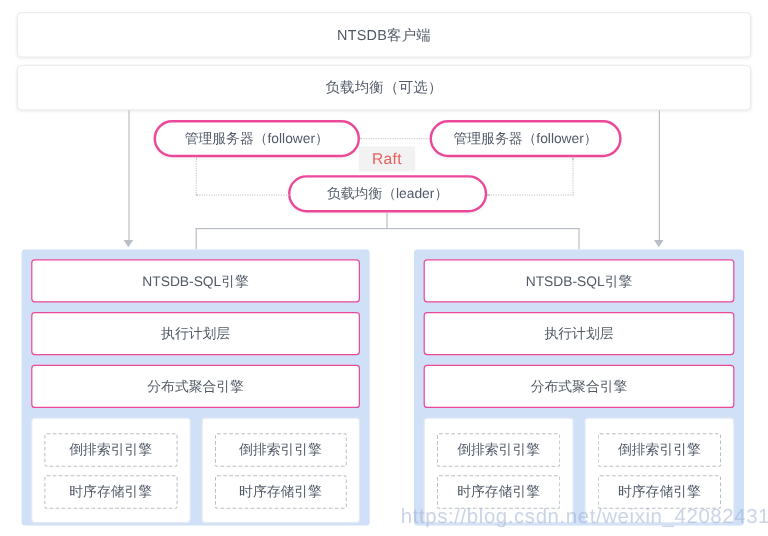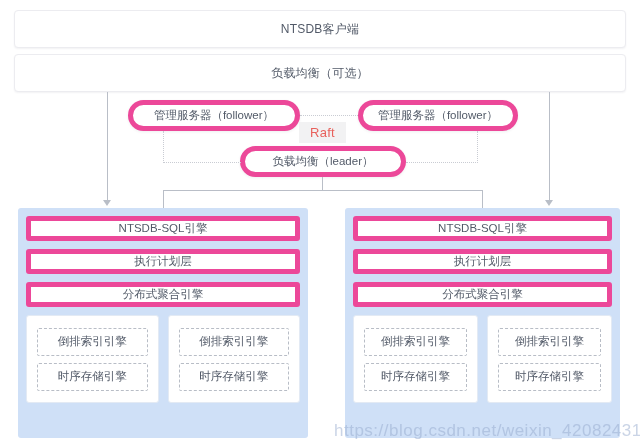--- a/index.html
+++ b/index.html
@@ -39,21 +39,21 @@
     letter-spacing: 0.2px;
     box-sizing: border-box;
   }
   #client-bar  { left: 14px; top: 10px; width: 612px; height: 38px; }
   #lb-bar      { left: 14px; top: 54px; width: 612px; height: 38px; }
 
   
   .pill {
     position: absolute;
     background: #ffffff;
-    border: 5px solid #ec4899;
+    border: 2px solid #ec4899;
     border-radius: 22px;
     box-shadow: 0 1px 3px rgba(30,40,60,0.07);
     display: flex;
     align-items: center;
     justify-content: center;
     font-size: 11.5px;
     color: #525a68;
     box-sizing: border-box;
   }
   #mgr-follower-left  { left: 128px; top: 100px; width: 172px; height: 31px; }
@@ -133,23 +133,23 @@
     background: #cfe0f7;
     border-radius: 3px;
     box-sizing: border-box;
     padding: 8px;
   }
   #cluster-left  { left: 18px;  width: 290px; }
   #cluster-right { left: 345px; width: 275px; }
 
   .layer-card {
     background: #ffffff;
-    border: 5px solid #ec4899;
+    border: 1px solid #ec4899;
     border-radius: 3px;
-    height: 25px;
+    height: 36px;
     margin-bottom: 8px;
     display: flex;
     align-items: center;
     justify-content: center;
     font-size: 11.5px;
     color: #525a68;
     box-sizing: border-box;
   }
 
   .engine-row {

